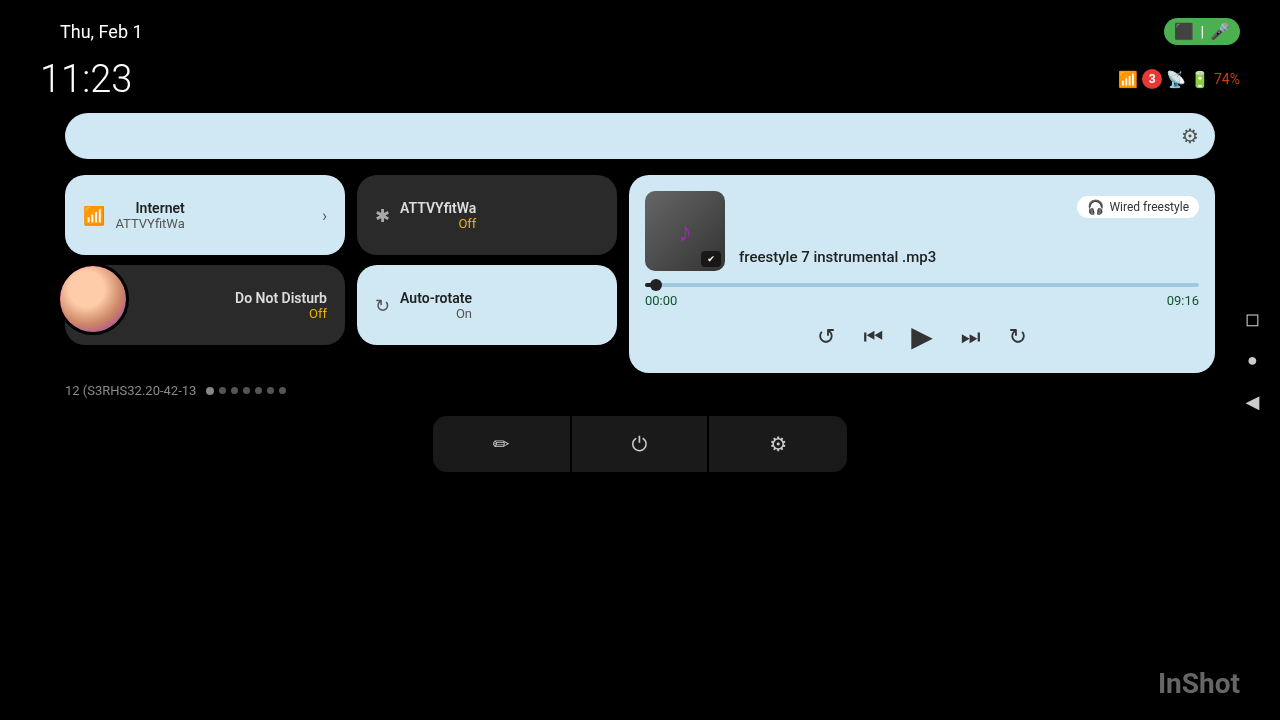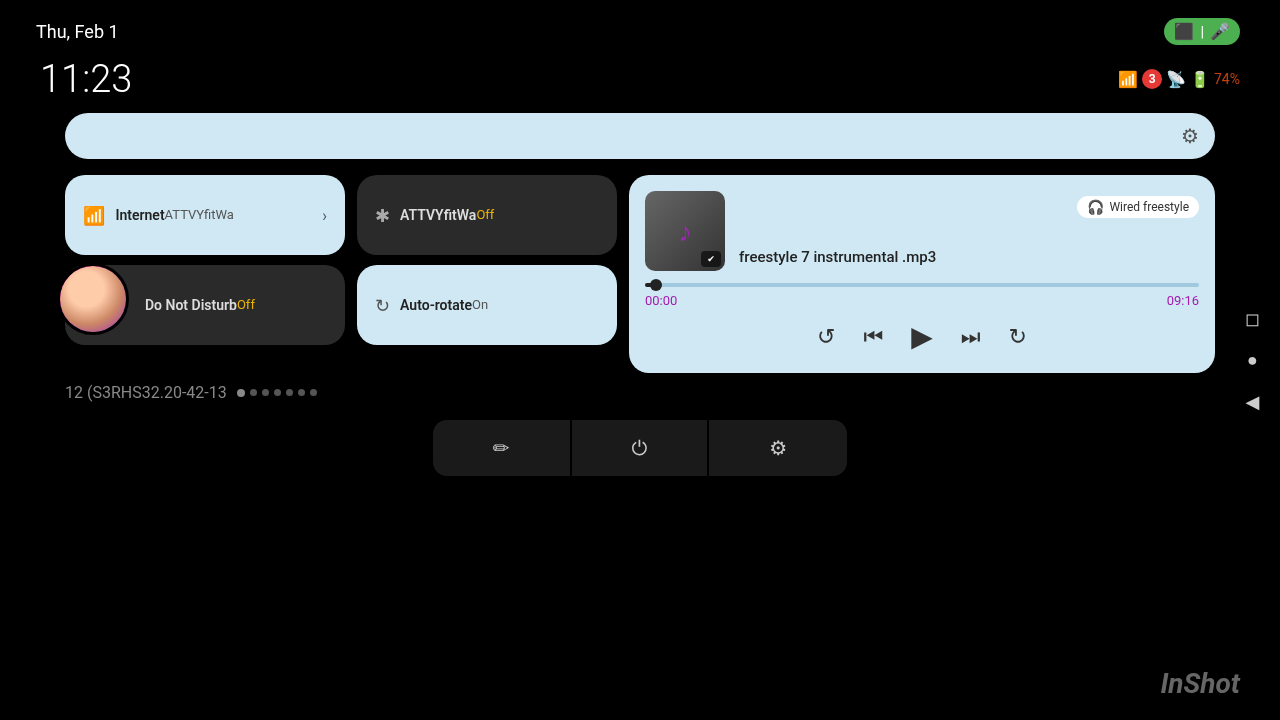--- a/index.html
+++ b/index.html
@@ -10,21 +10,21 @@
       font-family: 'Roboto', sans-serif;
       overflow: hidden;
       position: relative;
     }
 
     
     .top-bar {
       display: flex;
       justify-content: space-between;
       align-items: center;
-      padding: 18px 40px 8px 36px;
+      padding: 18px 40px 8px 60px;
     }
     .date-text {
       color: #fff;
       font-size: 18px;
       font-weight: 400;
     }
     .top-right-icons {
       display: flex;
       align-items: center;
       gap: 8px;
@@ -183,21 +183,21 @@
     .tile-label-sub-dark {
       font-size: 13px;
       color: #eab308;
     }
     .tile-arrow {
       color: #555;
       font-size: 16px;
     }
     .tile-text-block {
       display: flex;
-      flex-direction: row;
+      flex-direction: column;
       text-align: right;
     }
 
     
     .middle-tiles {
       display: flex;
       flex-direction: column;
       gap: 10px;
       width: 260px;
     }
@@ -304,21 +304,21 @@
       transform: translate(-50%, -50%);
       width: 12px;
       height: 12px;
       background: #222;
       border-radius: 50%;
     }
     .time-row-media {
       display: flex;
       justify-content: space-between;
       font-size: 13px;
-      color: #a21caf;
+      color: #14532d;
     }
     .media-controls {
       display: flex;
       align-items: center;
       justify-content: center;
       gap: 20px;
     }
     .ctrl-btn {
       background: none;
       border: none;
@@ -364,21 +364,21 @@
 
     
     .version-row {
       display: flex;
       align-items: center;
       gap: 10px;
       margin: 10px 65px 0 65px;
     }
     .version-text {
       color: #888;
-      font-size: 16px;
+      font-size: 13px;
     }
     .page-dots {
       display: flex;
       gap: 5px;
       align-items: center;
     }
     .page-dot {
       width: 7px;
       height: 7px;
       border-radius: 50%;
@@ -407,21 +407,20 @@
     }
 
     
     .inshot-watermark {
       position: absolute;
       bottom: 20px;
       right: 40px;
       color: #666;
       font-size: 28px;
       font-weight: 700;
-      font-style: italic;
     }
     .bt-icon {
       color: #aaa;
       font-size: 18px;
     }
     .rotate-icon {
       color: #555;
       font-size: 18px;
     }
   </style>

